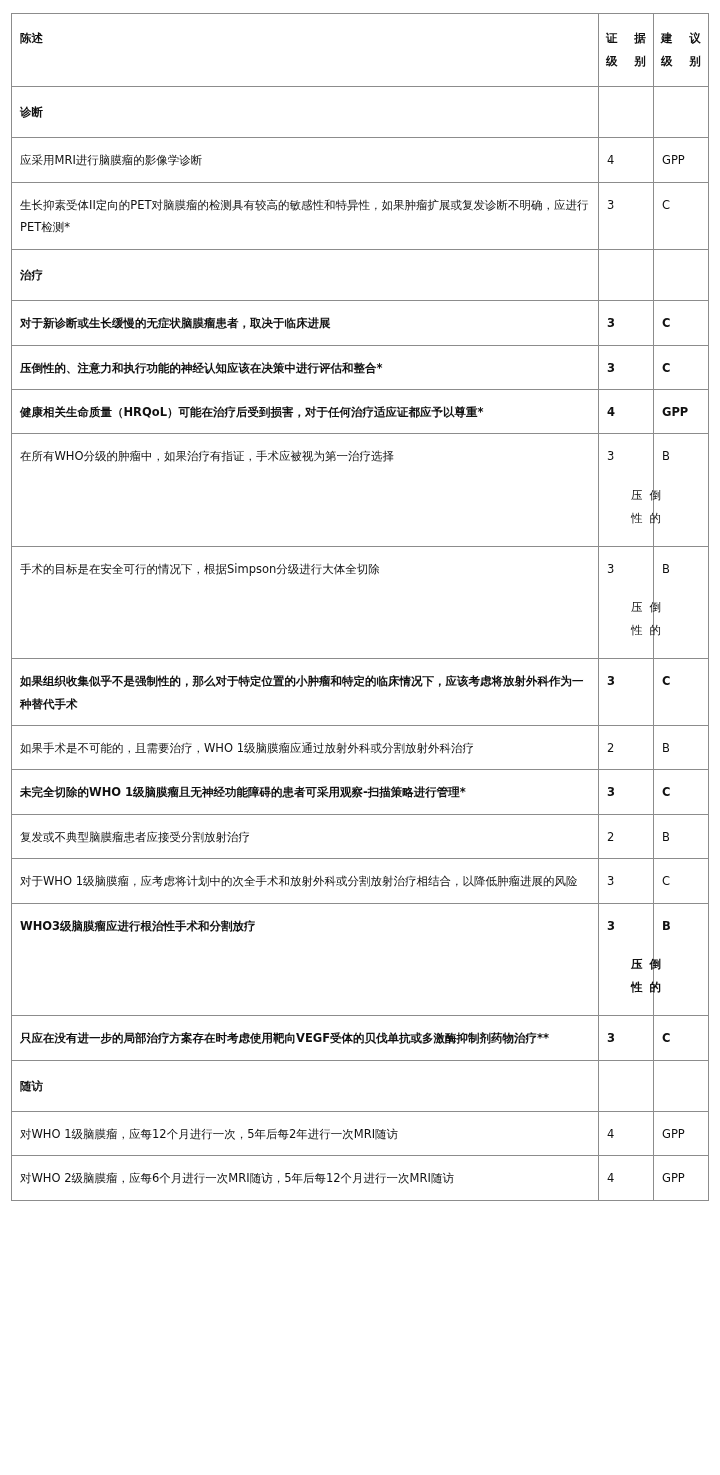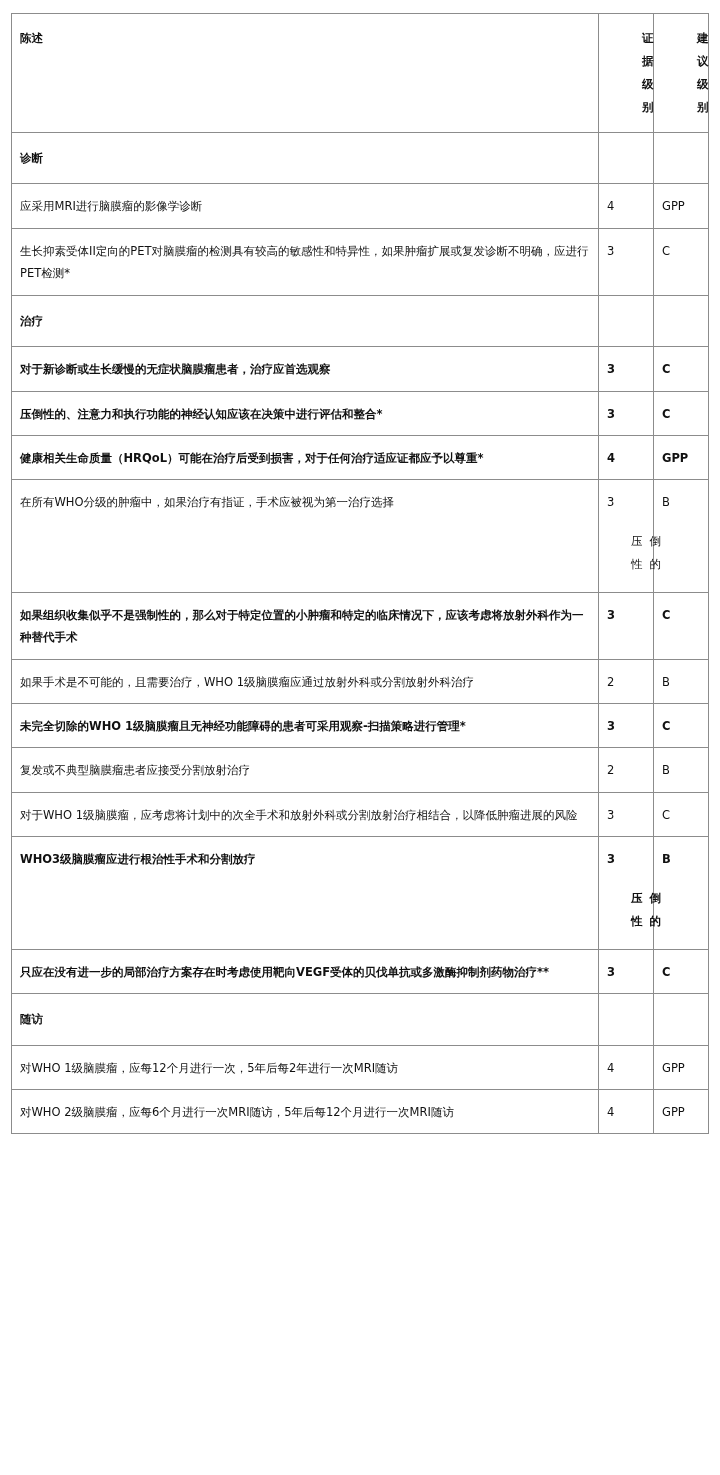--- a/index.html
+++ b/index.html
@@ -66,21 +66,20 @@
     text-align-last: justify;
     letter-spacing: 0.2px;
     line-height: 2.0;
     padding-left: 7px;
     padding-right: 7px;
   }
   tr.header-row td.level-head span.head-line {
     display: block;
     text-align: justify;
     text-align-last: justify;
-    margin-left: 36px;
   }
 
   
   tr.section-row td.section-cell {
     font-weight: bold;
     padding-top: 14px;
     padding-bottom: 14px;
   }
 
   
@@ -149,21 +148,21 @@
             <span class="level-value">3</span>
           </td>
           <td class="level-cell">C</td>
         </tr>
         <tr class="section-row">
           <td class="section-cell">治疗</td>
           <td class="level-cell"></td>
           <td class="level-cell"></td>
         </tr>
         <tr class="data-row bold-row">
-          <td class="statement-cell">对于新诊断或生长缓慢的无症状脑膜瘤患者，治疗应首选观察</td>
+          <td class="statement-cell">对于新诊断或生长缓慢的无症状脑膜瘤患者，取决于临床进展</td>
           <td class="level-cell">
             <span class="level-value">3</span>
           </td>
           <td class="level-cell">C</td>
         </tr>
         <tr class="data-row bold-row">
           <td class="statement-cell">压倒性的、注意力和执行功能的神经认知应该在决策中进行评估和整合*</td>
           <td class="level-cell">
             <span class="level-value">3</span>
           </td>
@@ -171,20 +170,28 @@
         </tr>
         <tr class="data-row bold-row">
           <td class="statement-cell">健康相关生命质量（HRQoL）可能在治疗后受到损害，对于任何治疗适应证都应予以尊重*</td>
           <td class="level-cell">
             <span class="level-value">4</span>
           </td>
           <td class="level-cell">GPP</td>
         </tr>
         <tr class="data-row">
           <td class="statement-cell" style="padding-bottom: 78px;">在所有WHO分级的肿瘤中，如果治疗有指证，手术应被视为第一治疗选择</td>
+          <td class="level-cell">
+            <span class="level-value">3</span>
+            <span class="level-note">压倒性的</span>
+          </td>
+          <td class="level-cell">B</td>
+        </tr>
+        <tr class="data-row">
+          <td class="statement-cell" style="padding-bottom: 78px;">手术的目标是在安全可行的情况下，根据Simpson分级进行大体全切除</td>
           <td class="level-cell">
             <span class="level-value">3</span>
             <span class="level-note">压倒性的</span>
           </td>
           <td class="level-cell">B</td>
         </tr>
         <tr class="data-row bold-row">
           <td class="statement-cell">如果组织收集似乎不是强制性的，那么对于特定位置的小肿瘤和特定的临床情况下，应该考虑将放射外科作为一种替代手术</td>
           <td class="level-cell">
             <span class="level-value">3</span>

